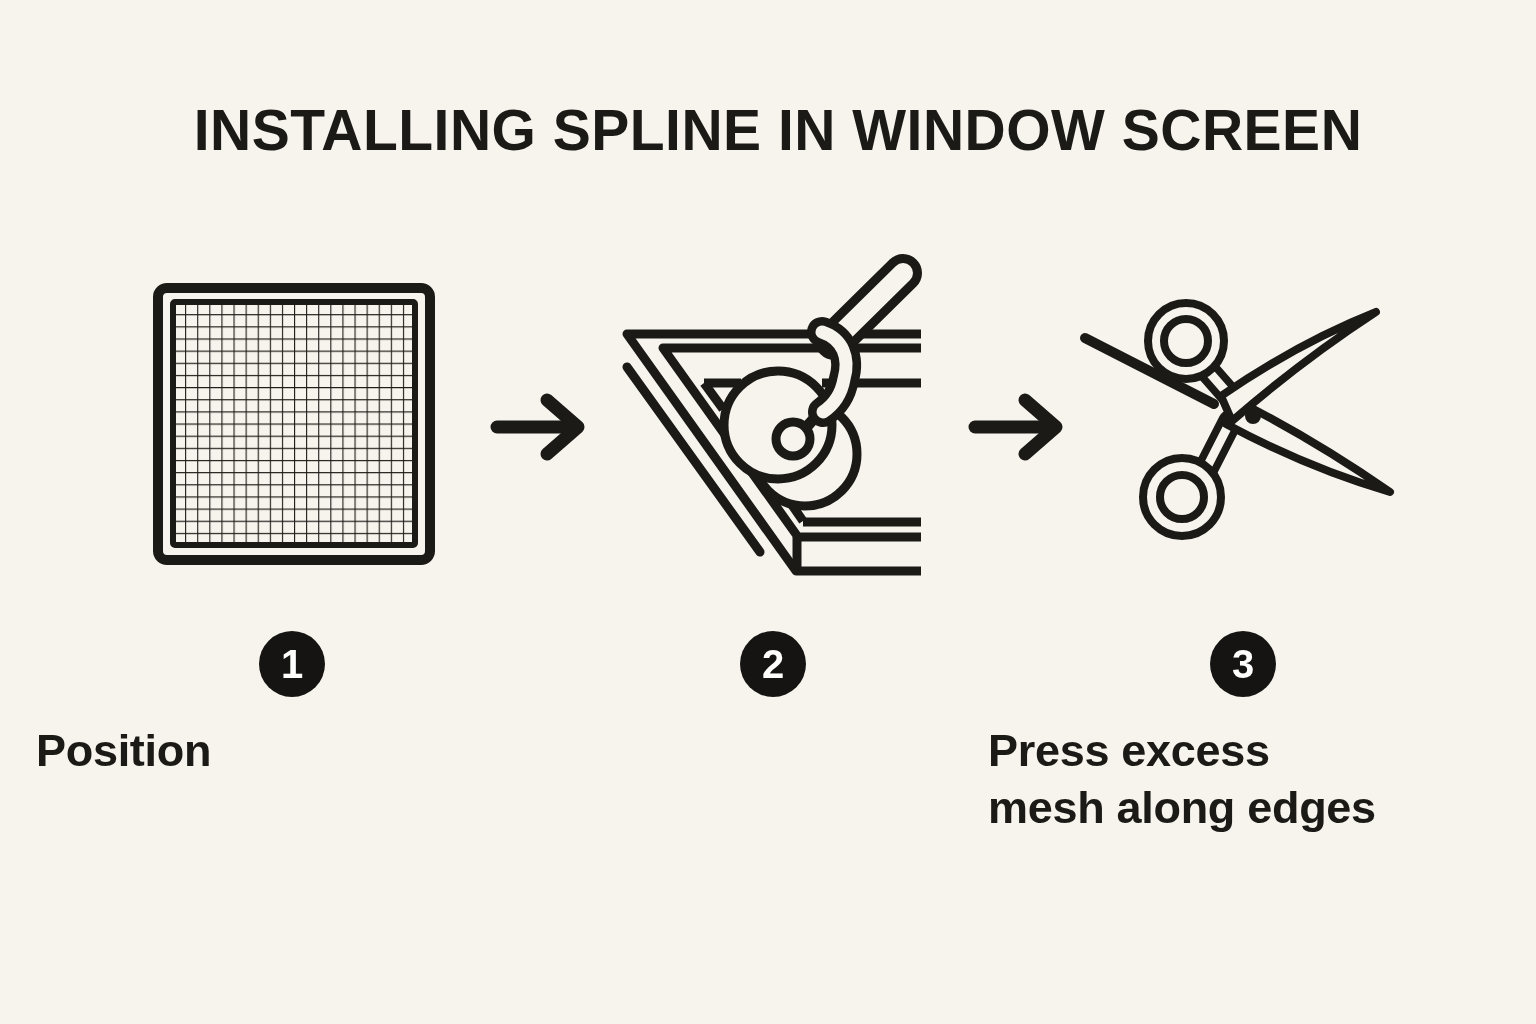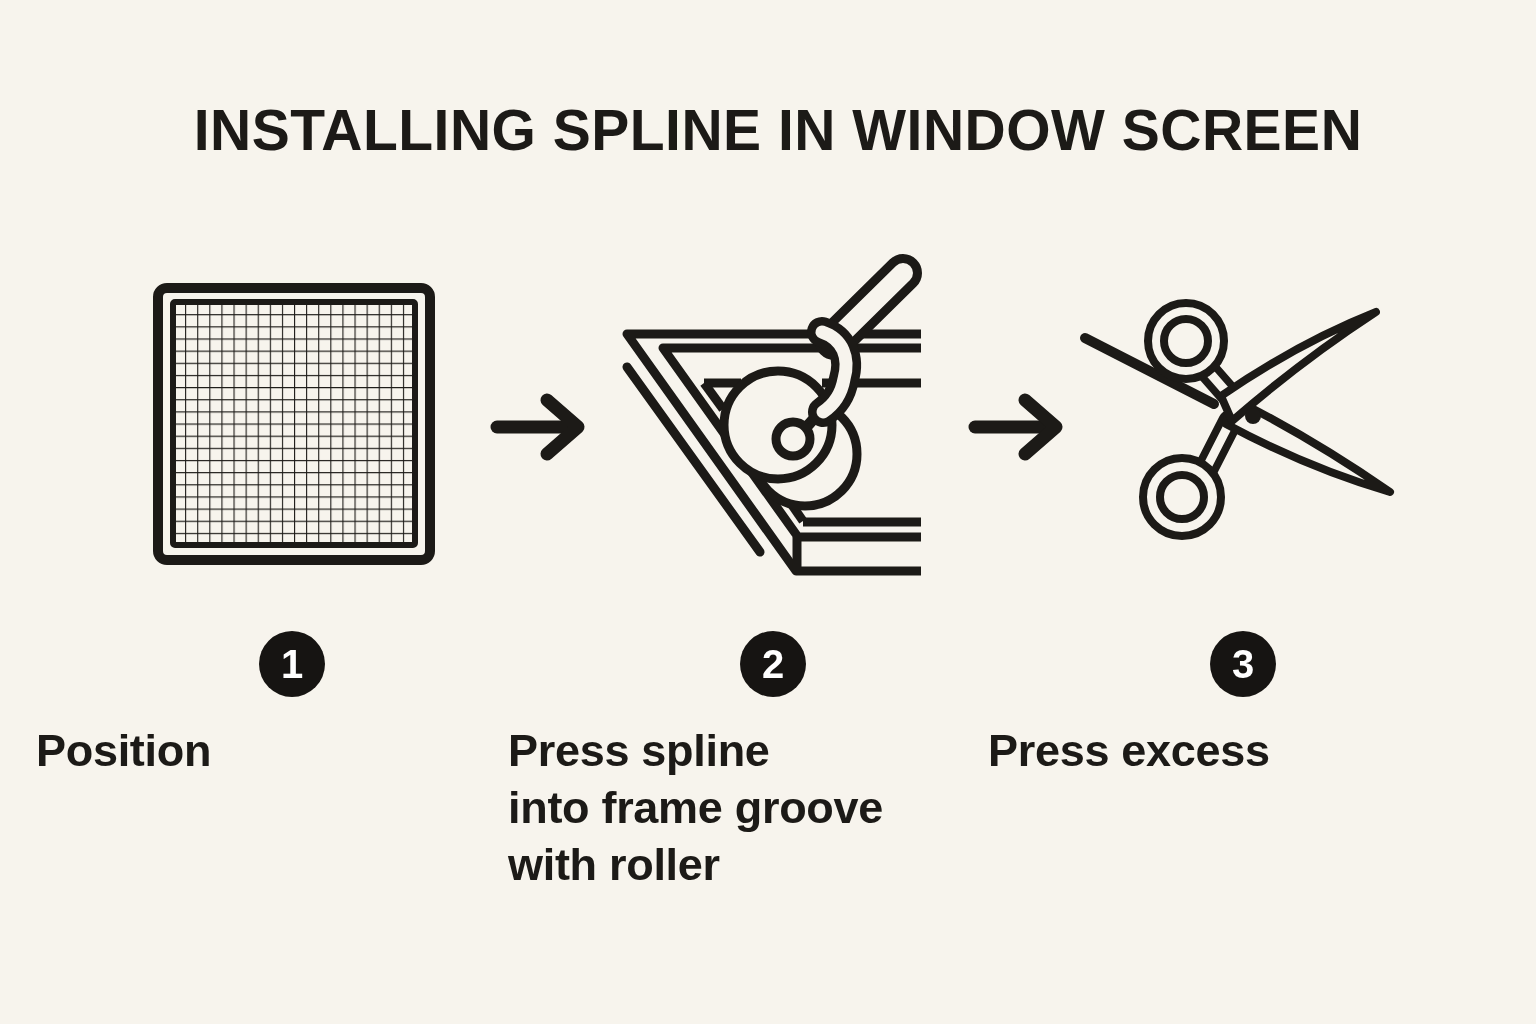--- a/index.html
+++ b/index.html
@@ -142,22 +142,18 @@
   <div class="badge badge-2">
     <span>2</span>
   </div>
   <div class="badge badge-3">
     <span>3</span>
   </div>
 
   <div class="caption caption-1">
     <span>Position</span>
   </div>
-  <div class="caption caption-2">
-    <span>Press spline</span>
-    <span>into frame groove</span>
-    <span>with roller</span>
-  </div>
   <div class="caption caption-3">
     <span>Press excess</span>
+    <span>mesh along edges</span>
   </div>
 
 </div>
 
 </body></html>

